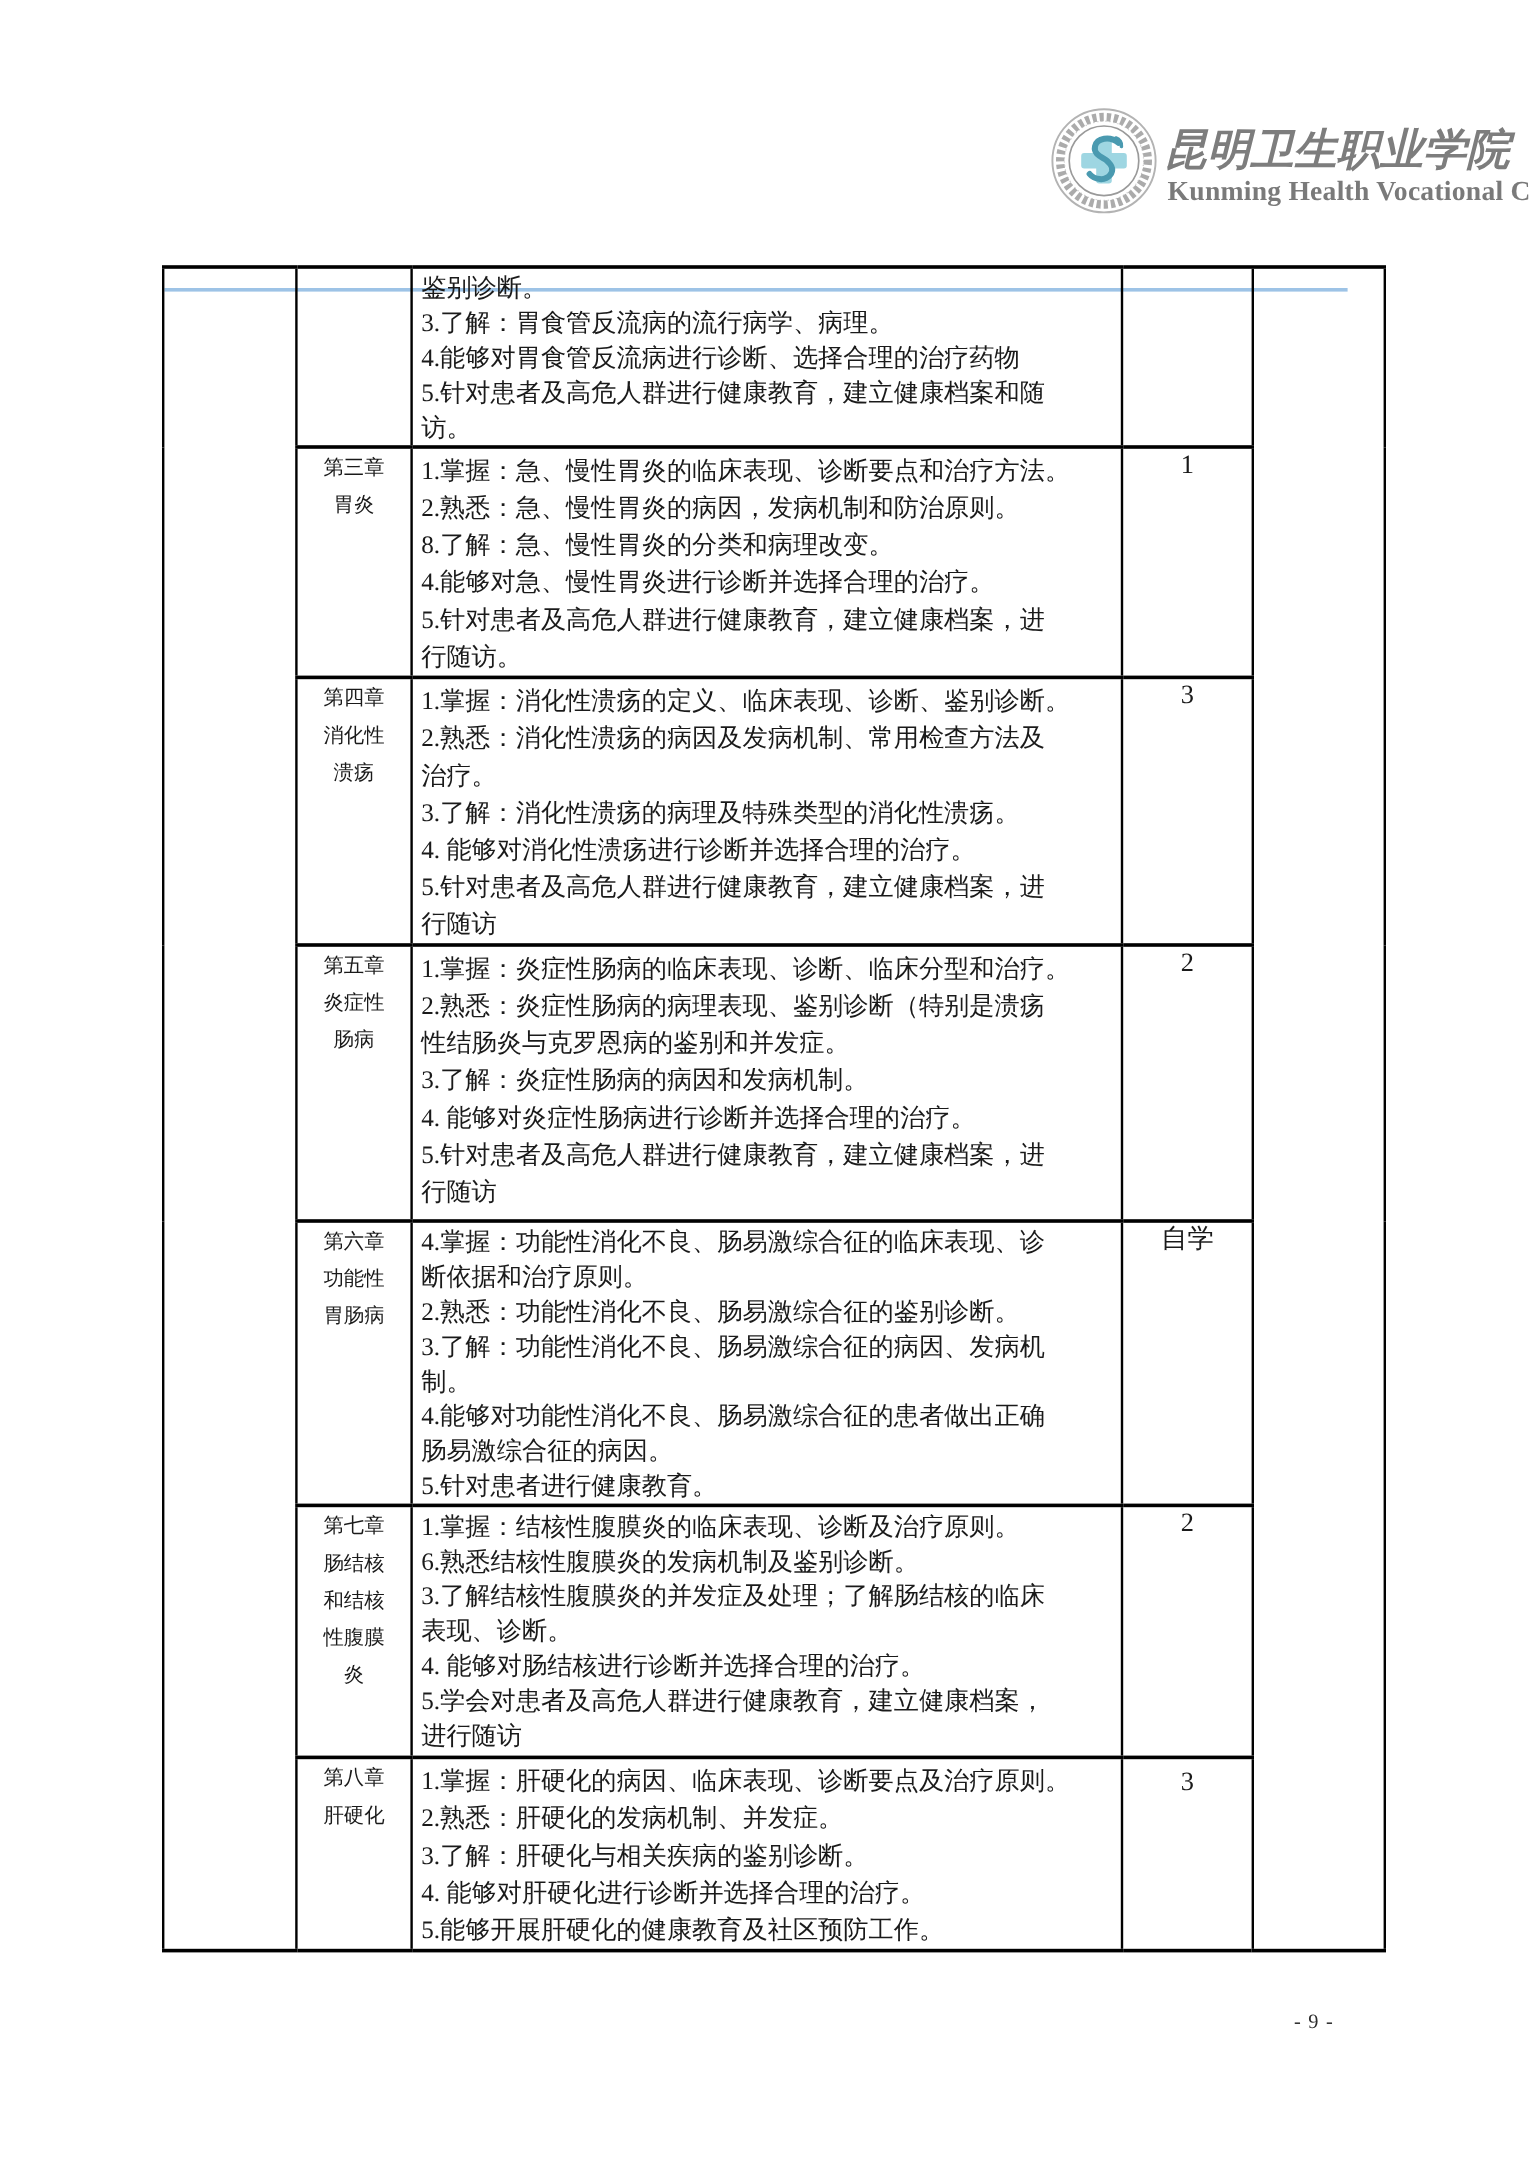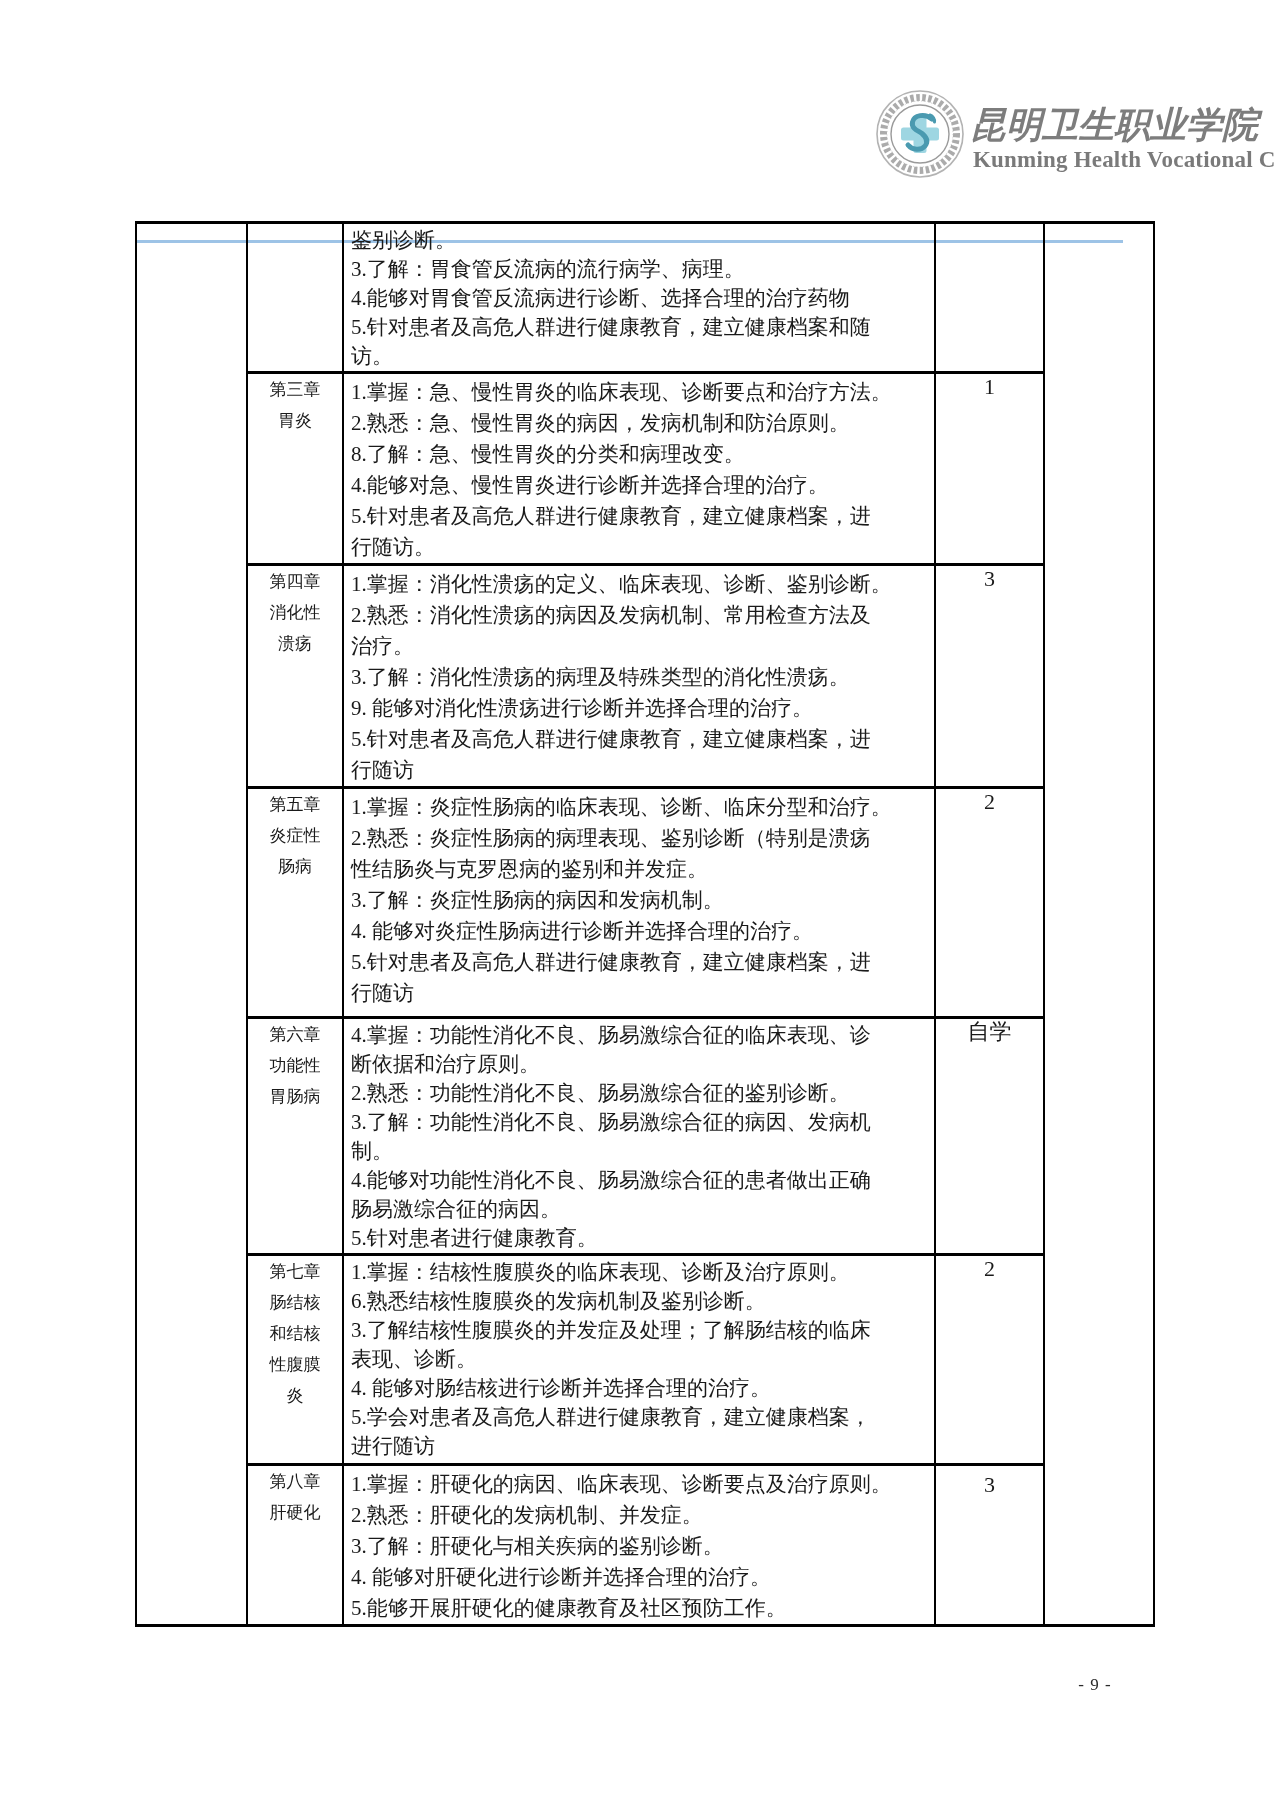--- a/index.html
+++ b/index.html
@@ -135,21 +135,21 @@
             <div class="tline">消化性</div>
             <div class="tline">溃疡</div>
           </div>
     </td>
     <td class="col-content">
       <div class="content-lines">
             <div class="tline">1.掌握：消化性溃疡的定义、临床表现、诊断、鉴别诊断。</div>
             <div class="tline">2.熟悉：消化性溃疡的病因及发病机制、常用检查方法及</div>
             <div class="tline">治疗。</div>
             <div class="tline">3.了解：消化性溃疡的病理及特殊类型的消化性溃疡。</div>
-            <div class="tline">9. 能够对消化性溃疡进行诊断并选择合理的治疗。</div>
+            <div class="tline">4. 能够对消化性溃疡进行诊断并选择合理的治疗。</div>
             <div class="tline">5.针对患者及高危人群进行健康教育，建立健康档案，进</div>
             <div class="tline">行随访</div>
           </div>
     </td>
     <td class="col-hours">
       <div class="hours-cell">3</div>
     </td>
   </tr>
 
   <tr style="height:230px">

